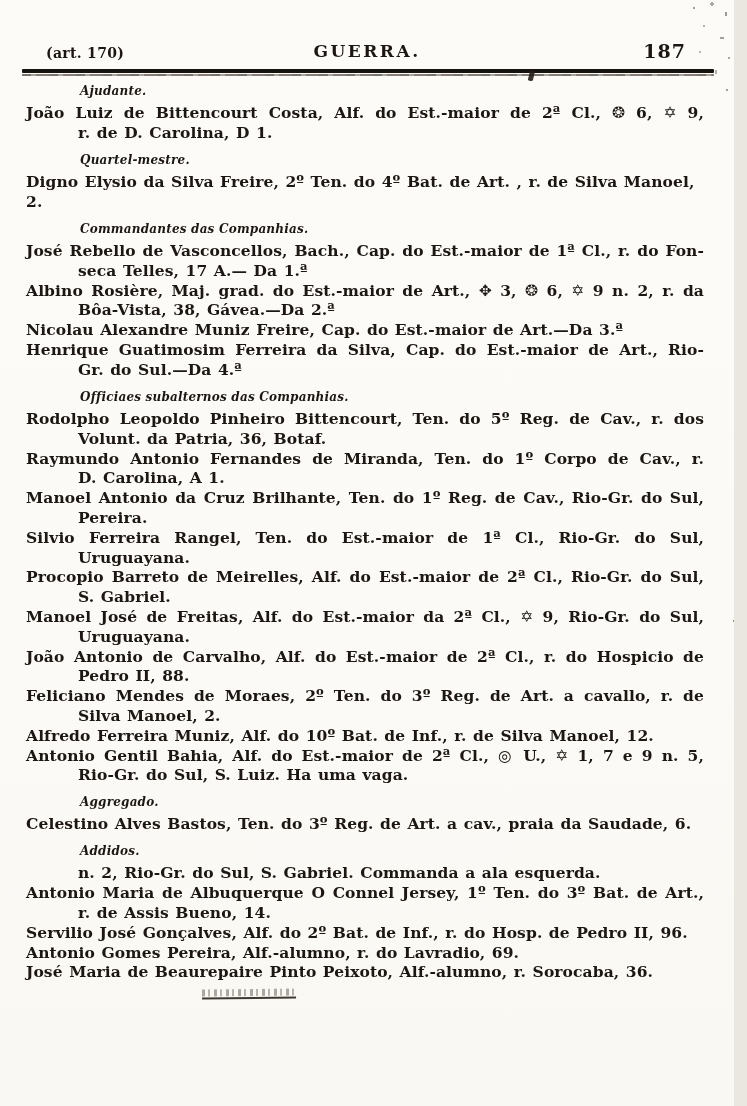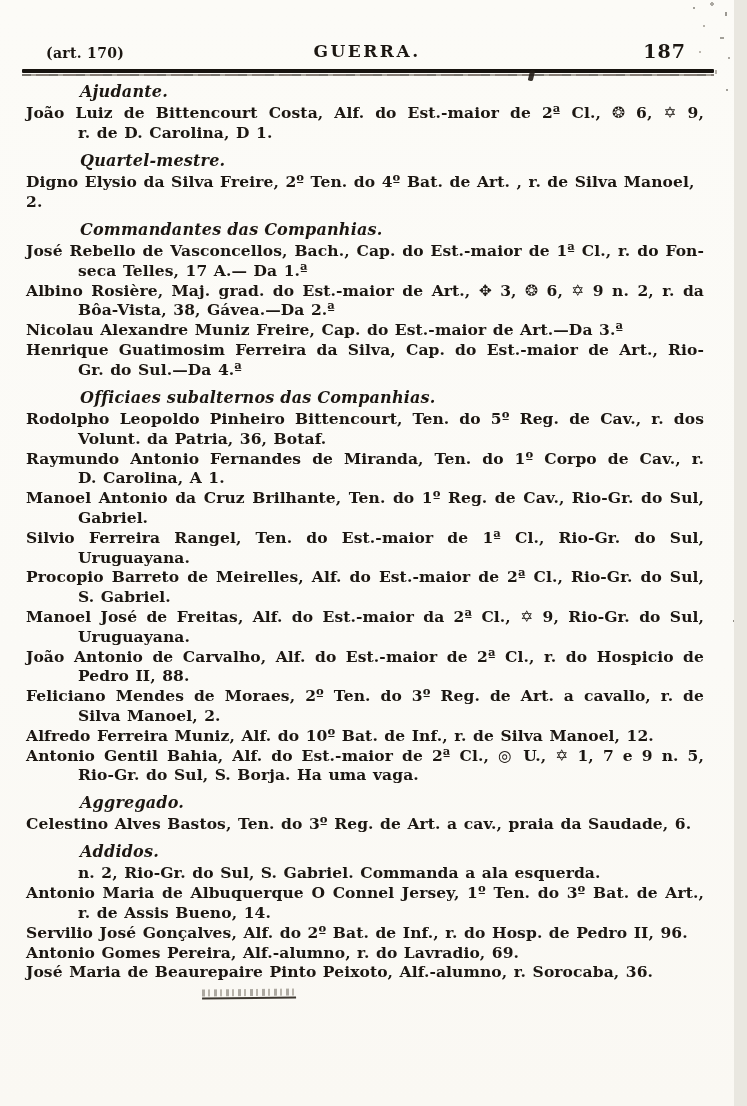--- a/index.html
+++ b/index.html
@@ -18,21 +18,21 @@
   .header{position:absolute;top:40px;left:0;width:100%;height:26px;}
   .art-ref{position:absolute;left:46px;top:5px;font-size:14px;letter-spacing:.3px;}
   .head-title{position:absolute;left:50%;transform:translateX(-50%);top:1px;font-size:17px;letter-spacing:2.5px;}
   .page-num{position:absolute;right:48px;top:0;font-size:19px;letter-spacing:1px;}
   .rule{position:absolute;top:69px;left:22px;width:692px;}
   .rule-main{height:3.5px;background:#17130f;border-radius:1px;}
   .rule-shadow{margin-top:1.5px;height:1.6px;opacity:.8;
     background:repeating-linear-gradient(90deg,#57524b 0 9px,#938d83 9px 14px,#6a6058 14px 27px);}
   
   .content{position:absolute;top:82px;left:26px;width:678px;font-size:15.5px;line-height:19.8px;}
-  .section-heading{font-style:italic;font-size:16px;margin:8px 0 1.5px 54px;letter-spacing:.2px;}
+  .section-heading{font-style:italic;font-size:12px;margin:8px 0 1.5px 54px;letter-spacing:.2px;}
   .section:first-child .section-heading{margin-top:0;}
   .entry-line{letter-spacing:.1px;word-spacing:1px;white-space:normal;}
   .entry-line.cont{padding-left:52px;}
   .entry-line.stretch{text-align:justify;text-align-last:justify;}
   
   .speck{position:absolute;background:#6f6a61;border-radius:50%;}
   .ink-blot{position:absolute;left:529px;top:70px;width:5px;height:11px;background:#241e17;
     border-radius:2px 1px 2px 1px;transform:rotate(14deg);opacity:.9;}
   .noise-patch{position:absolute;right:0;top:0;width:52px;height:110px;opacity:.55;
     background:
@@ -105,21 +105,21 @@
           <div class="entry">
             <div class="entry-line stretch">Rodolpho Leopoldo Pinheiro Bittencourt, Ten. do 5º Reg. de Cav., r. dos</div>
             <div class="entry-line cont">Volunt. da Patria, 36, Botaf.</div>
           </div>
           <div class="entry">
             <div class="entry-line stretch">Raymundo Antonio Fernandes de Miranda, Ten. do 1º Corpo de Cav., r.</div>
             <div class="entry-line cont">D. Carolina, A 1.</div>
           </div>
           <div class="entry">
             <div class="entry-line stretch">Manoel Antonio da Cruz Brilhante, Ten. do 1º Reg. de Cav., Rio-Gr. do Sul,</div>
-            <div class="entry-line cont">Gabriel.</div>
+            <div class="entry-line cont">Pereira.</div>
           </div>
           <div class="entry">
             <div class="entry-line stretch">Silvio Ferreira Rangel, Ten. do Est.-maior de 1ª Cl., Rio-Gr. do Sul,</div>
             <div class="entry-line cont">Uruguayana.</div>
           </div>
           <div class="entry">
             <div class="entry-line stretch">Procopio Barreto de Meirelles, Alf. do Est.-maior de 2ª Cl., Rio-Gr. do Sul,</div>
             <div class="entry-line cont">S. Gabriel.</div>
           </div>
           <div class="entry">
@@ -132,21 +132,21 @@
           </div>
           <div class="entry">
             <div class="entry-line stretch">Feliciano Mendes de Moraes, 2º Ten. do 3º Reg. de Art. a cavallo, r. de</div>
             <div class="entry-line cont">Silva Manoel, 2.</div>
           </div>
           <div class="entry">
             <div class="entry-line">Alfredo Ferreira Muniz, Alf. do 10º Bat. de Inf., r. de Silva Manoel, 12.</div>
           </div>
           <div class="entry">
             <div class="entry-line stretch">Antonio Gentil Bahia, Alf. do Est.-maior de 2ª Cl., ◎ U., ✡ 1, 7 e 9 n. 5,</div>
-            <div class="entry-line cont">Rio-Gr. do Sul, S. Borja. Ha uma vaga.</div>
+            <div class="entry-line cont">Rio-Gr. do Sul, S. Luiz. Ha uma vaga.</div>
           </div>
         </div>
         <div class="section">
           <div class="section-heading">Aggregado.</div>
           <div class="entry">
             <div class="entry-line">Celestino Alves Bastos, Ten. do 3º Reg. de Art. a cav., praia da Saudade, 6.</div>
           </div>
         </div>
         <div class="section">
           <div class="section-heading">Addidos.</div>

